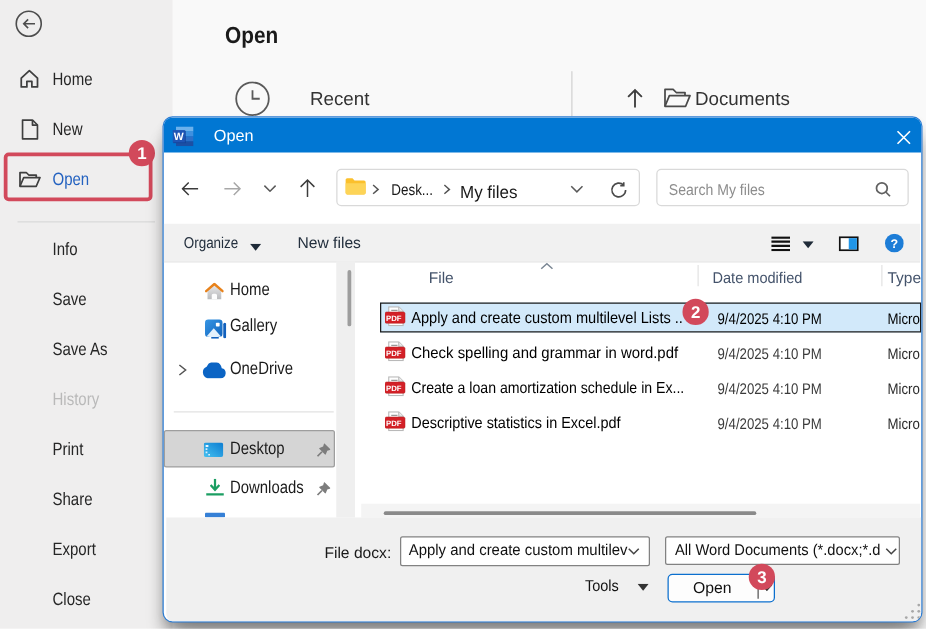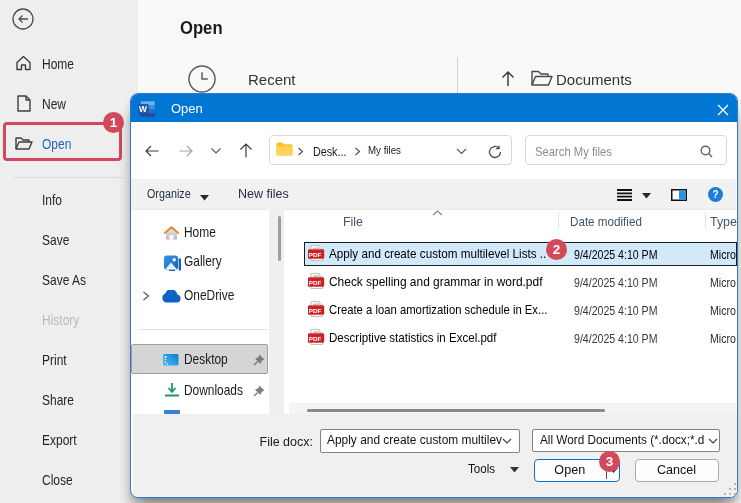--- a/index.html
+++ b/index.html
@@ -133,21 +133,21 @@
     <path d="M0.5 1.8C0.5 1.1 1 .5 1.8.5H6l1.6 1.8h7.6c.7 0 1.3.6 1.3 1.3v8.6c0 .7-.6 1.3-1.3 1.3H1.8c-.7 0-1.3-.6-1.3-1.3z" fill="#fbc02c"></path>
     <path d="M0.5 4.5h16v7.7c0 .7-.6 1.3-1.3 1.3H1.8c-.7 0-1.3-.6-1.3-1.3z" fill="#fdd457"></path>
   </svg>
   <svg class="abs" style="left:166px;top:52.5px" width="7" height="9" viewBox="0 0 7 9">
     <path d="M1.5 1L5.5 4.5L1.5 8" fill="none" stroke="#555" stroke-width="1.2"></path>
   </svg>
   <div class="abs sx86" style="left:182px;top:51px;font-size:12.5px;color:#191919">Desk...</div>
   <svg class="abs" style="left:223px;top:52.5px" width="7" height="9" viewBox="0 0 7 9">
     <path d="M1.5 1L5.5 4.5L1.5 8" fill="none" stroke="#555" stroke-width="1.2"></path>
   </svg>
-  <div class="abs" style="left:237px;top:51px;font-size:10px;color:#191919;transform:scaleX(0.97);transform-origin:0 50%">My files</div>
+  <div class="abs" style="left:237px;top:51px;font-size:14px;color:#191919;transform:scaleX(0.97);transform-origin:0 50%">My files</div>
   <svg class="abs" style="left:325px;top:53.5px" width="11" height="7" viewBox="0 0 11 7">
     <path d="M1 1L5.5 5.5L10 1" fill="none" stroke="#5a5a5a" stroke-width="1.2"></path>
   </svg>
   <svg class="abs" style="left:357px;top:51px" width="14" height="14" viewBox="0 0 14 14">
     <path d="M12.5 7a5.5 5.5 0 1 1-1.6-3.9" fill="none" stroke="#4a4a4a" stroke-width="1.3"></path>
     <path d="M11 .8v2.8H8.2" fill="none" stroke="#4a4a4a" stroke-width="1.3"></path>
   </svg>
 
   <div class="bar" style="left:394px;width:202px;"></div>
   <div class="abs sx90" style="left:404px;top:51px;font-size:12.5px;color:#8d8d8d">Search My files</div>
@@ -330,21 +330,20 @@
   <svg class="abs" style="left:379px;top:372.5px" width="9" height="6" viewBox="0 0 9 6">
     <path d="M0 0H9L4.5 5.5Z" fill="#333"></path>
   </svg>
 
   <div class="btn" style="left:403px;top:364.5px;width:85.5px;height:23px;border:1.5px solid #0b6fce;line-height:20px;padding-right:14px">Open</div>
   <div class="abs" style="left:474.5px;top:370px;width:1.5px;height:15px;background:#555"></div>
   <svg class="abs" style="left:477.5px;top:373px" width="9" height="6" viewBox="0 0 9 6">
     <path d="M0.5 0.5L4.5 5L8.5 0.5" fill="none" stroke="#333" stroke-width="1.3"></path>
   </svg>
   <div class="badge" style="left:468px;top:356.5px">3</div>
-  <div class="btn" style="left:503.5px;top:364.5px;width:84px;height:23px;border:1px solid #ababab;line-height:21px">Cancel</div>
 
   <svg class="abs" style="left:592px;top:388px" width="14" height="14" viewBox="0 0 14 14">
     <circle cx="12" cy="2" r="1.1" fill="#a8a8a8"></circle>
     <circle cx="7" cy="7" r="1.1" fill="#a8a8a8"></circle>
     <circle cx="12" cy="7" r="1.1" fill="#a8a8a8"></circle>
     <circle cx="2" cy="12" r="1.1" fill="#a8a8a8"></circle>
     <circle cx="7" cy="12" r="1.1" fill="#a8a8a8"></circle>
     <circle cx="12" cy="12" r="1.1" fill="#a8a8a8"></circle>
   </svg>
 </div>

